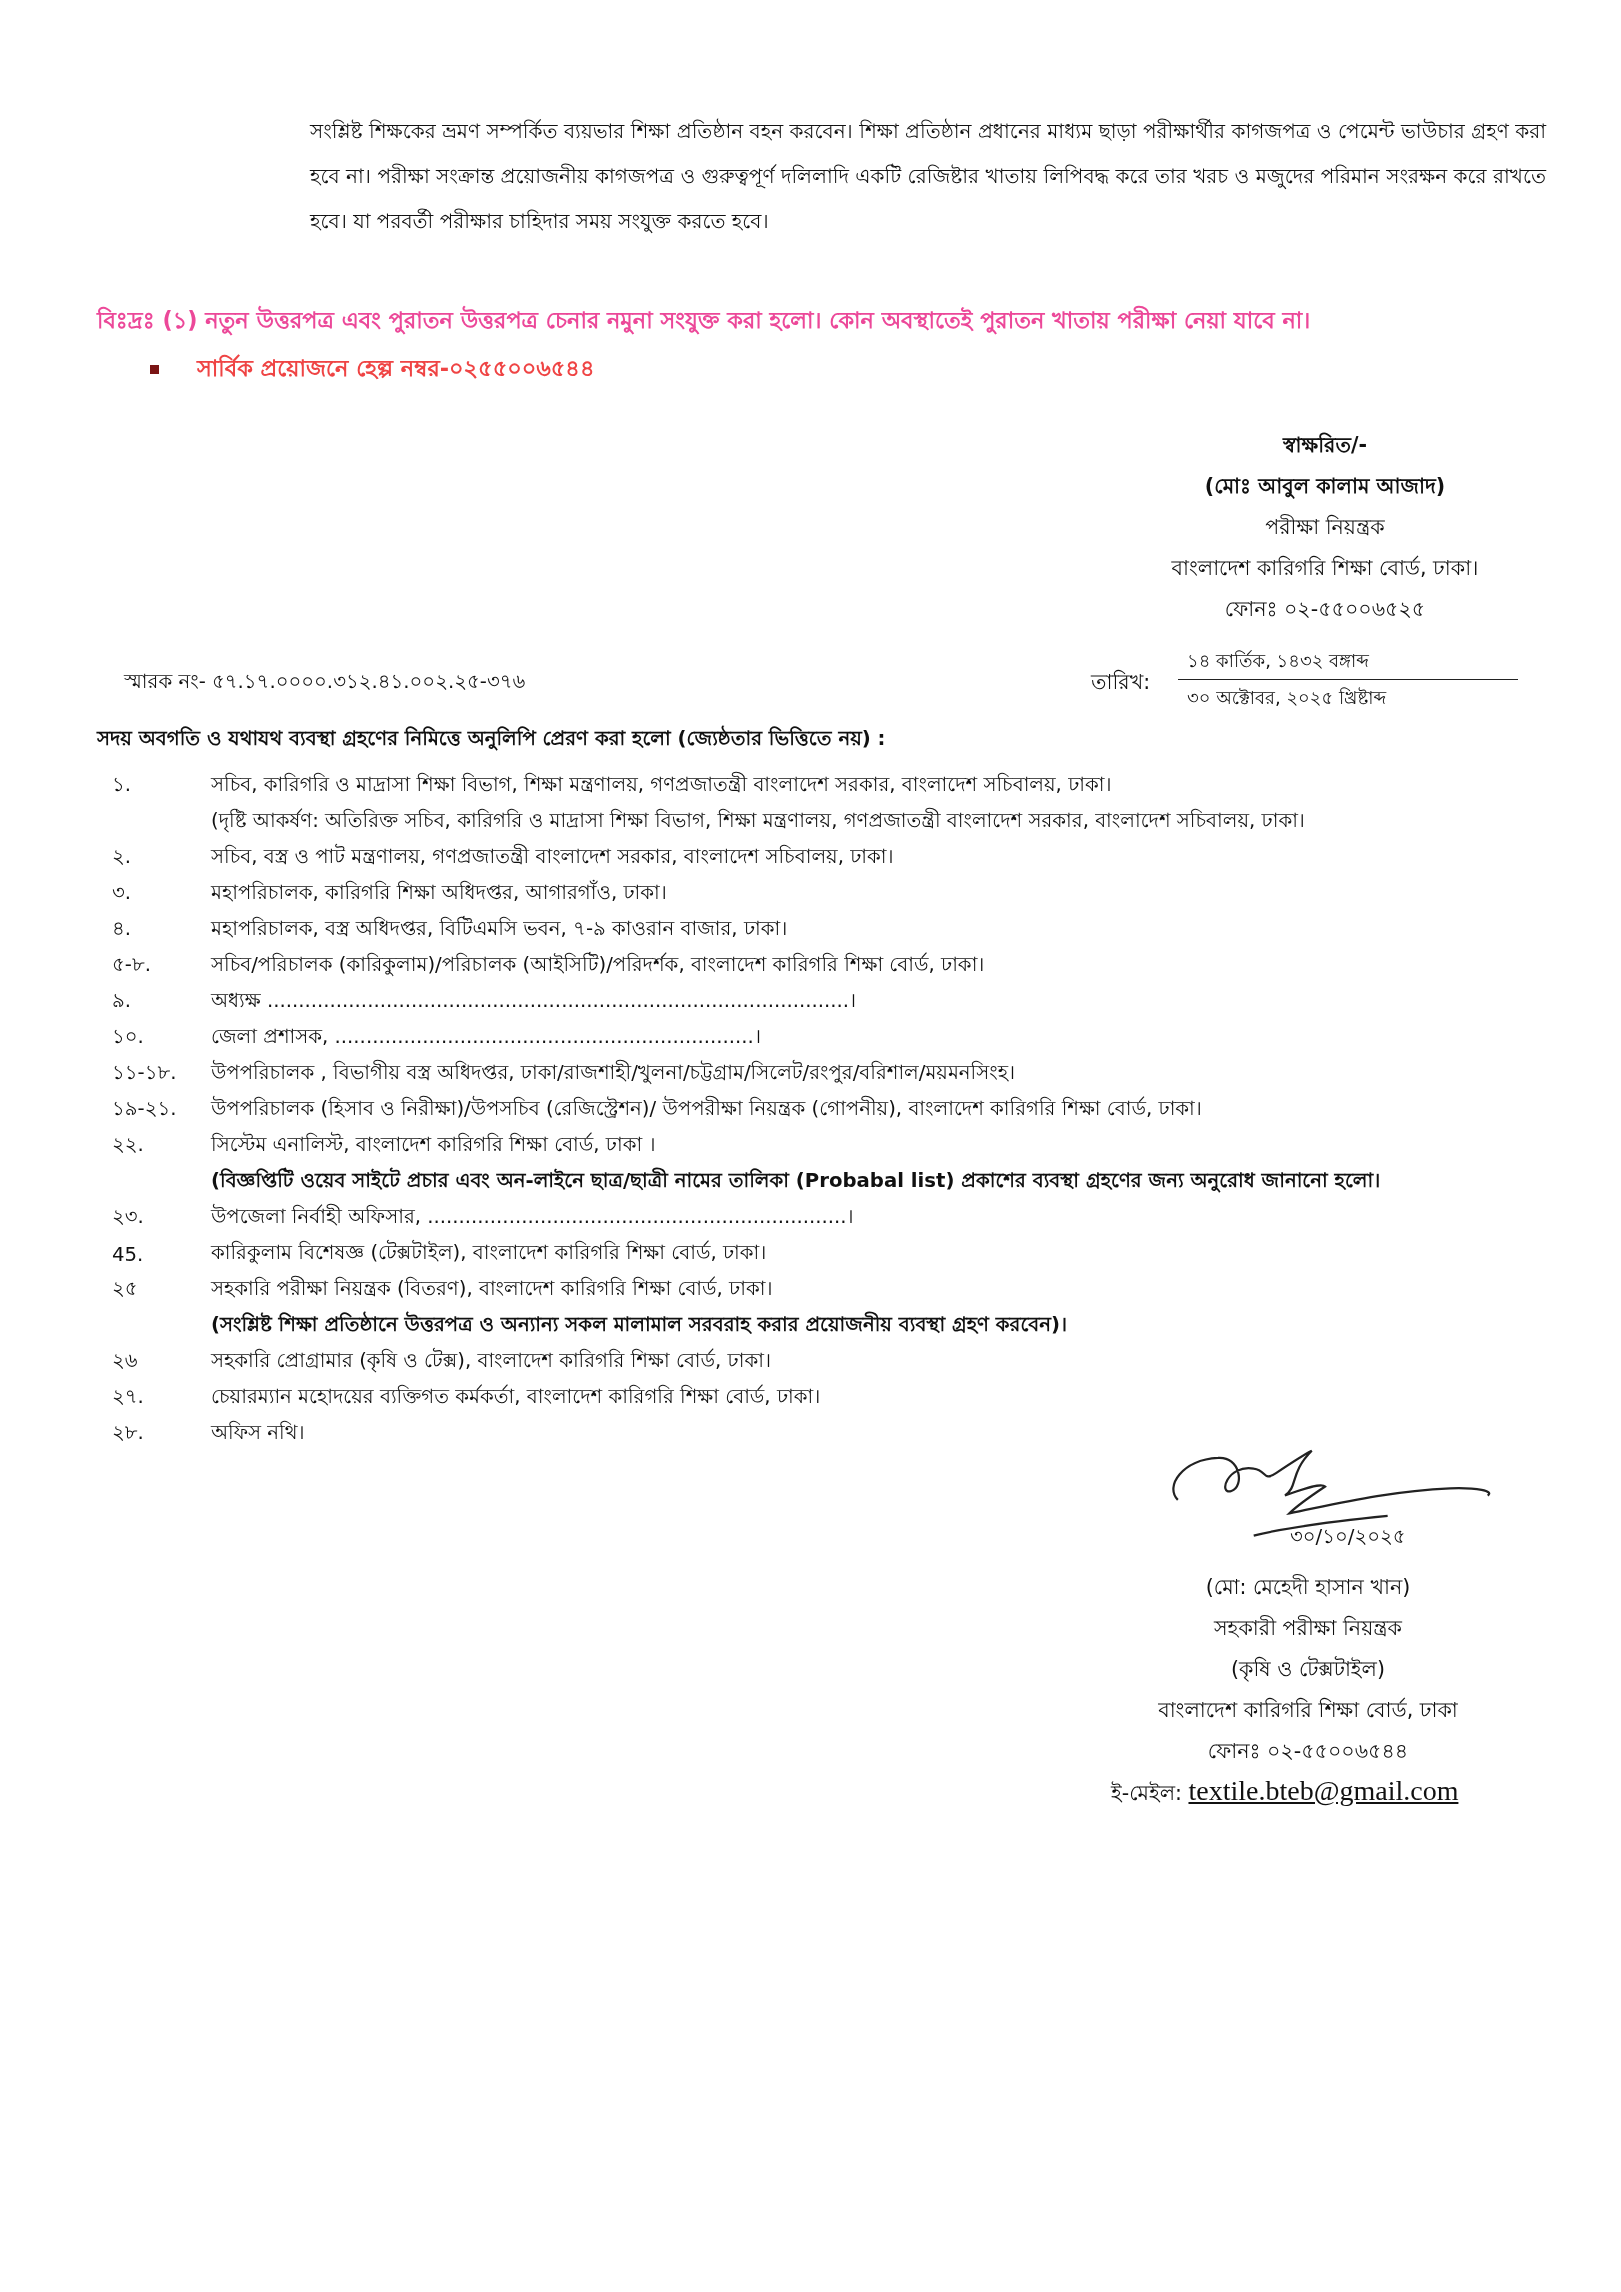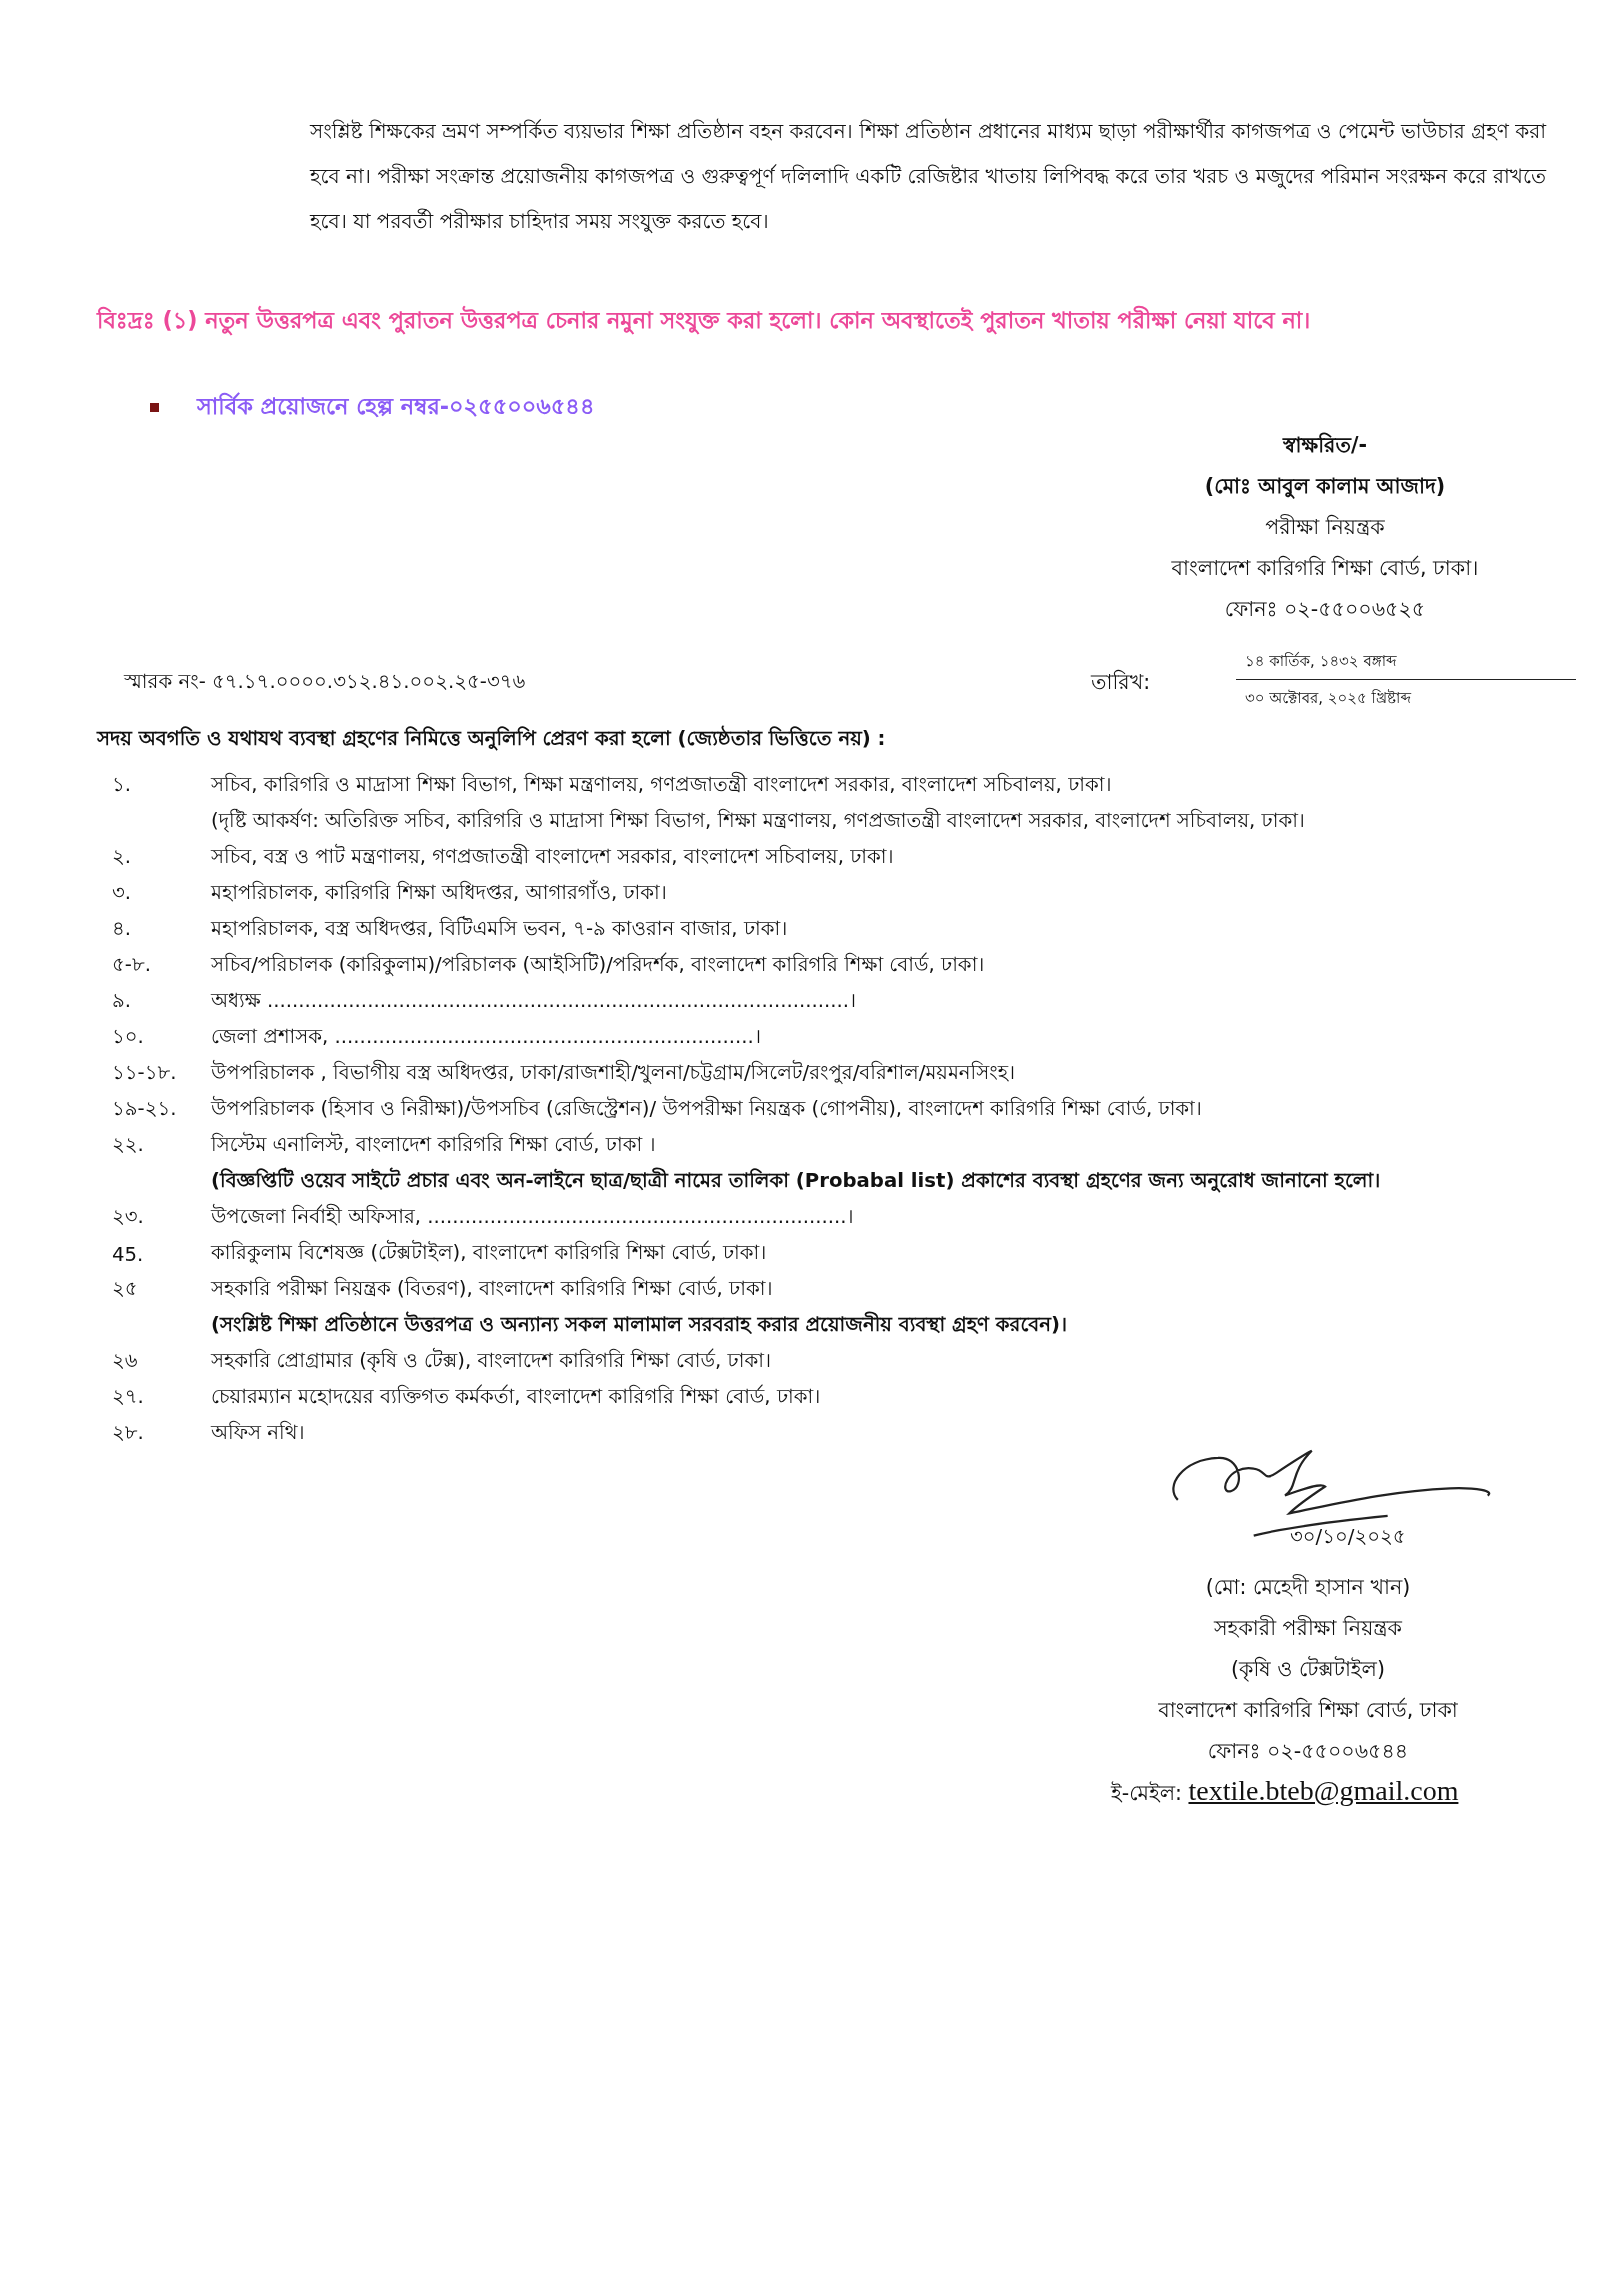--- a/index.html
+++ b/index.html
@@ -10,32 +10,32 @@
   }
   .abs { position: absolute; }
   .para {
     left: 310px; top: 109px; width: 1236px;
     font-size: 20px; line-height: 45px; text-align: justify;
   }
   .note {
     left: 97px; top: 303px; width: 1487px;
     font-size: 22.4px; font-weight: bold; color: #ec4899; white-space: nowrap;
   }
-  .help { left: 150px; top: 351px; font-size: 22.4px; font-weight: bold; color: #8b5cf6; white-space: nowrap; margin-top: 38px; }
+  .help { left: 150px; top: 351px; font-size: 22.4px; font-weight: bold; color: #ef4444; white-space: nowrap; }
   .bullet { display: inline-block; width: 9px; height: 9px; background: #7a1414; margin-right: 38px; vertical-align: middle; }
 
   .signer1 {
     left: 1119px; top: 425px; width: 412px; text-align: center;
     font-size: 20.6px; line-height: 41px;
   }
   .signer1 .bold { font-weight: bold; }
 
   .memo { left: 124px; top: 667px; font-size: 19.7px; white-space: nowrap; }
   .date-label { left: 1091px; top: 667px; font-size: 20.6px; }
-  .date-block { left: 1236px; top: 645px; width: 340px; font-size: 15px; }
+  .date-block { left: 1178px; top: 645px; width: 340px; font-size: 18px; }
   .date-block .top { padding-left: 9px; line-height: 32px; }
   .date-block .line { border-top: 1.8px solid #222; margin: 1.8px 0; }
   .date-block .bottom { padding-left: 9px; line-height: 32px; }
 
   .cc-head {
     left: 97px; top: 724px; font-size: 19.7px; font-weight: bold; white-space: nowrap;
   }
   .cc-list { left: 112px; top: 768px; width: 1433px; font-size: 19.7px; }
   .cc-row { display: flex; height: 36px; align-items: center; white-space: nowrap; }
   .cc-num { width: 99px; flex: none; }

